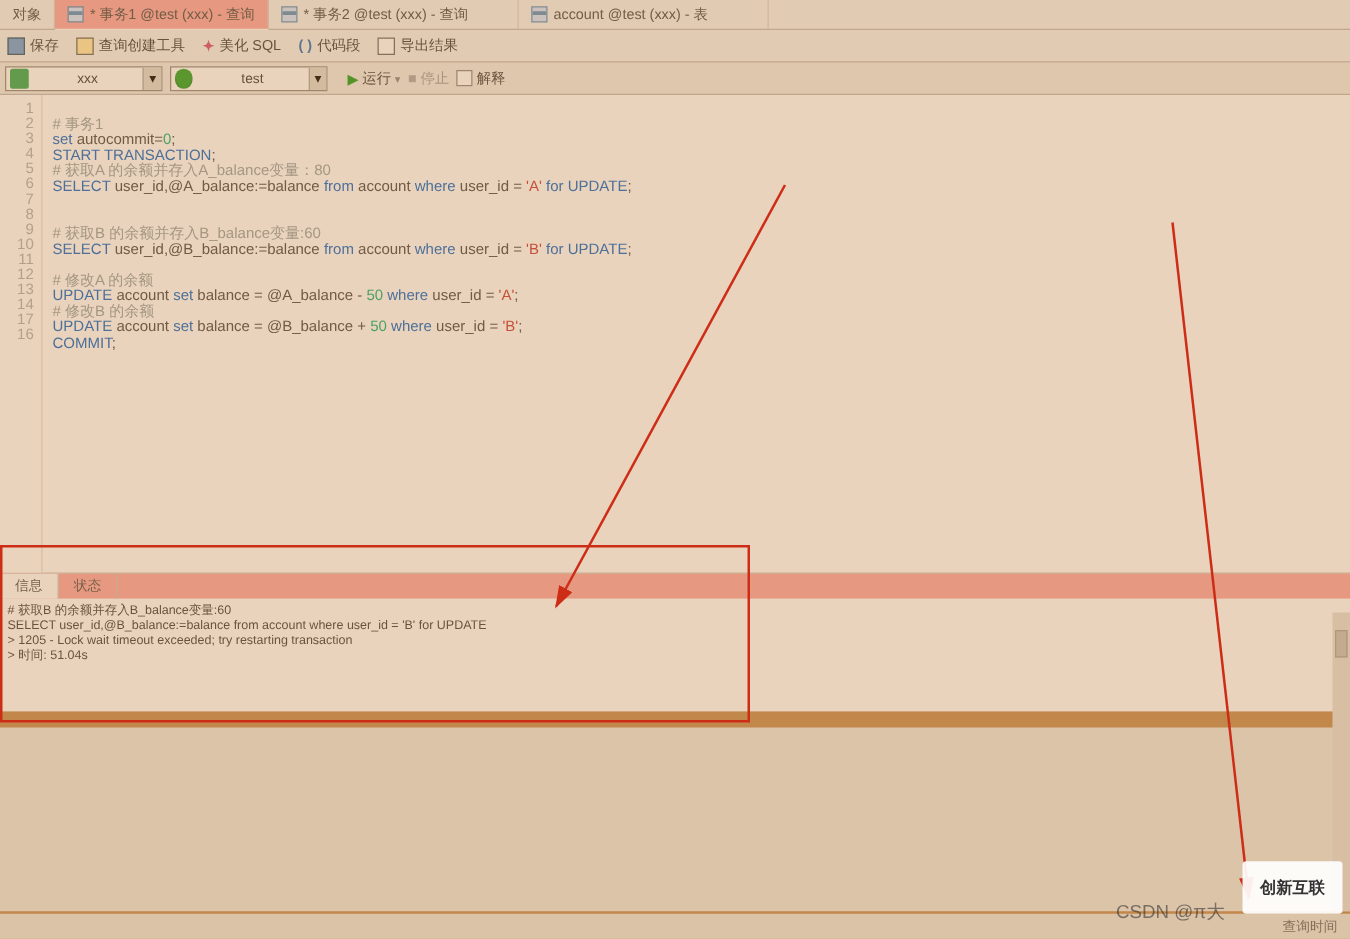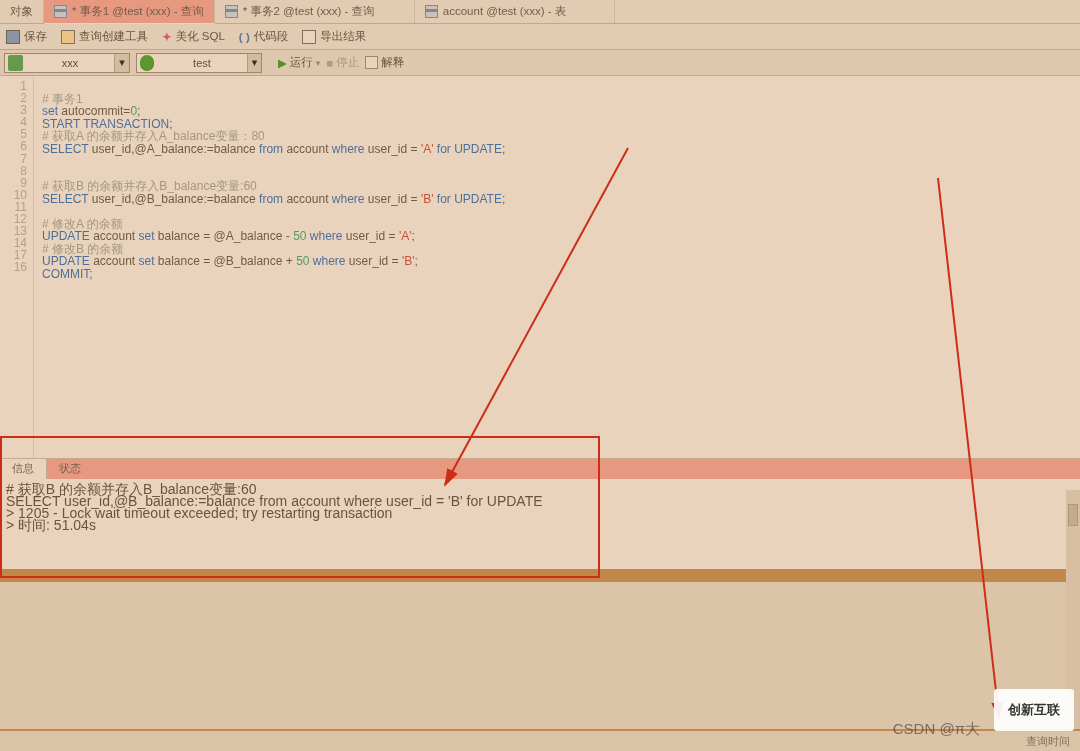--- a/index.html
+++ b/index.html
@@ -42,21 +42,21 @@
 .gutter { width:34px; background:#fff; color:#b0b0b0; text-align:right; padding:4px 6px 0 0; border-right:1px solid #e5e0d8; }
 .gutter div{height:12.1px;}
 .code { padding:4px 0 0 8px; white-space:pre; color:#474747; }
 .kw{color:#1066c9;} .str{color:#c93636;} .num{color:#10b07e;} .cmt{color:#97a3a7;}
 
 
 .res { background:#f6f4f1; border-top:1px solid #c8c2bb;}
 .restabs{display:flex;background:#fca5a5;height:20px;font-size:11px;}
 .rt{padding:2px 12px;border-right:1px solid #c7c1ba;color:#52504e;cursor:pointer;}
 .rt.active{background:#fff;}
-.resbody{padding:4px 6px;font-family:Consolas,Menlo,monospace;font-size:14px;line-height:12px;color:#3b3b3b;white-space:pre;background:#fff;min-height:90px;}
+.resbody{padding:4px 6px;font-family:Consolas,Menlo,monospace;font-size:10px;line-height:12px;color:#3b3b3b;white-space:pre;background:#fff;min-height:90px;}
 .footer{position:absolute;bottom:0;right:0;left:0;height:20px;background:#eae6e0;font-size:11px;color:#666;display:flex;justify-content:flex-end;align-items:center;padding:0 10px;}
 
 
 .redbox{position:absolute;border:2px solid #d40000;pointer-events:none;}
 .arrow{position:absolute;pointer-events:none;}
 .wm{position:absolute;bottom:12px;right:100px;font-size:15px;color:rgba(40,40,40,0.55);}
 .logo{position:absolute;bottom:20px;right:6px;width:80px;height:42px;background:rgba(255,255,255,0.92);font-size:9px;color:#333;display:flex;align-items:center;justify-content:center;border-radius:3px;}
 .sb{position:absolute;right:0;top:490px;bottom:22px;width:14px;background:#e5e1db;}
 .sbthumb{width:10px;margin:14px auto 0;height:22px;background:#c6c0b8;border:1px solid #a8a29a;}
 .blank{position:absolute;left:0;right:0;top:582px;bottom:22px;background:#ece8e2;}

